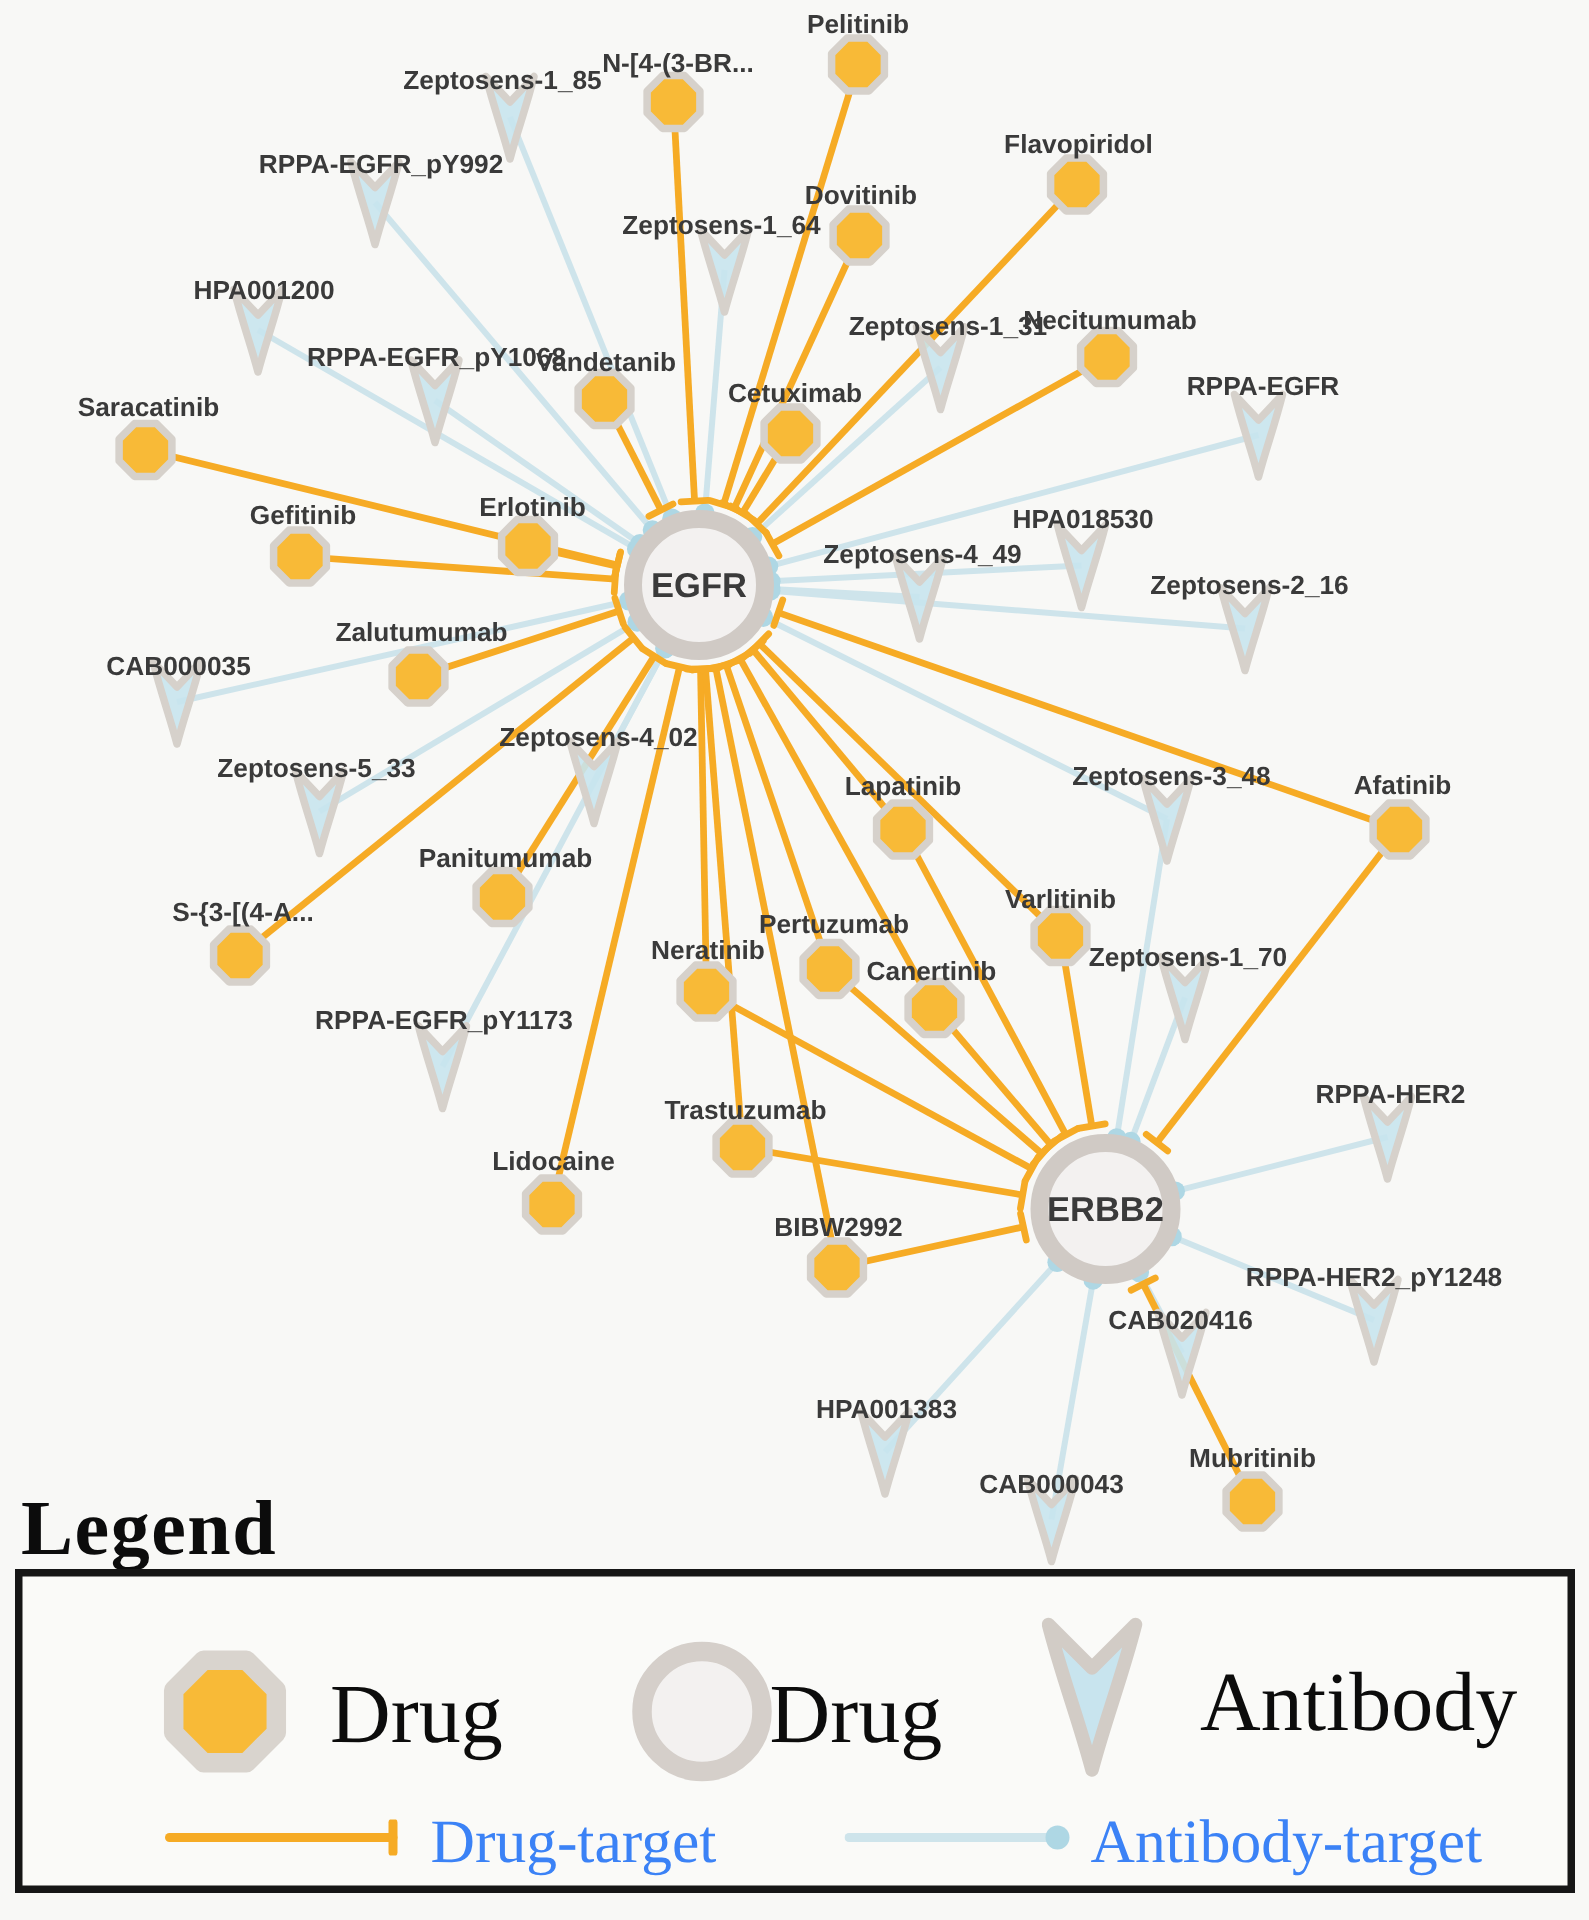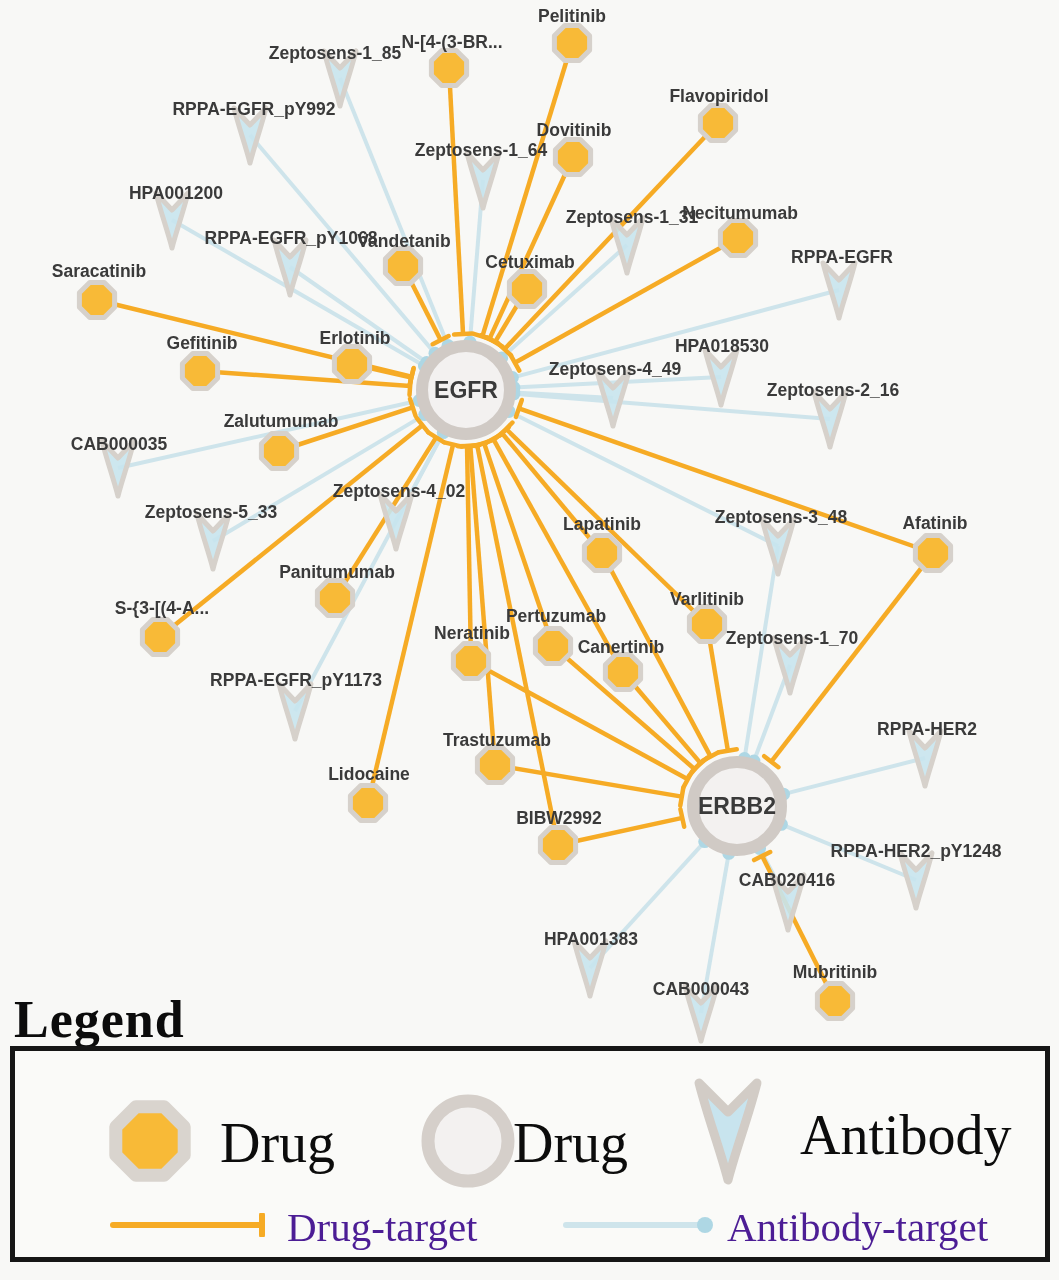--- a/index.html
+++ b/index.html
@@ -19,21 +19,21 @@
     border:5px solid #161616;background:#fafaf8;
   }
   .lg-item-label{
     position:absolute;
     font-family:"Liberation Serif","DejaVu Serif",serif;
     font-size:56px;color:#0c0c0c;white-space:nowrap;
   }
   .lg-edge-label{
     position:absolute;
     font-family:"Liberation Serif","DejaVu Serif",serif;
-    font-size:41px;color:#4c1d95;white-space:nowrap;
+    font-size:41px;color:#3b82f6;white-space:nowrap;
   }
   .lg-icon{position:absolute;}
 </style>
 </head>
 <body>
 
 <svg id="net" width="1059" height="1280" viewBox="0 0 1059 1280">
     <g>
       <line x1="340" y1="78" x2="448.0257736191384" y2="345.4923918188189" stroke="#cee4eb" stroke-width="4"></line>
       <circle cx="448.0257736191384" cy="345.4923918188189" r="6.5" fill="#aed7e4"></circle>

